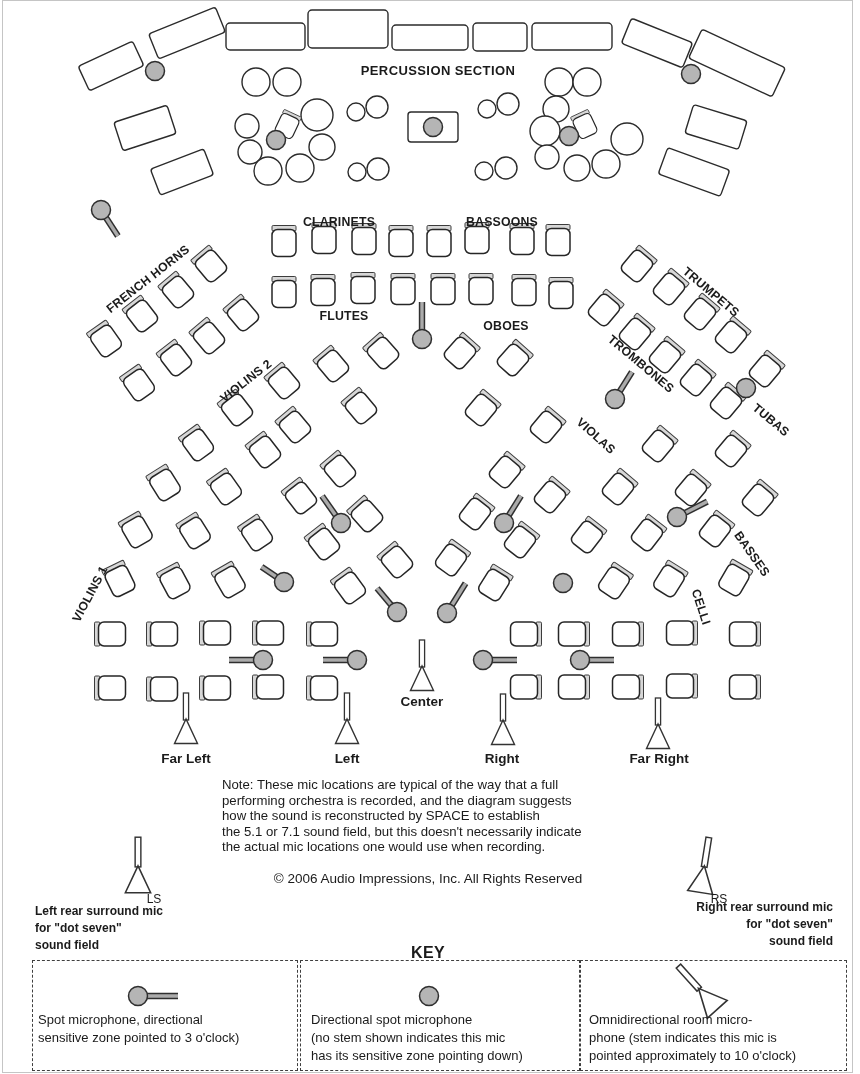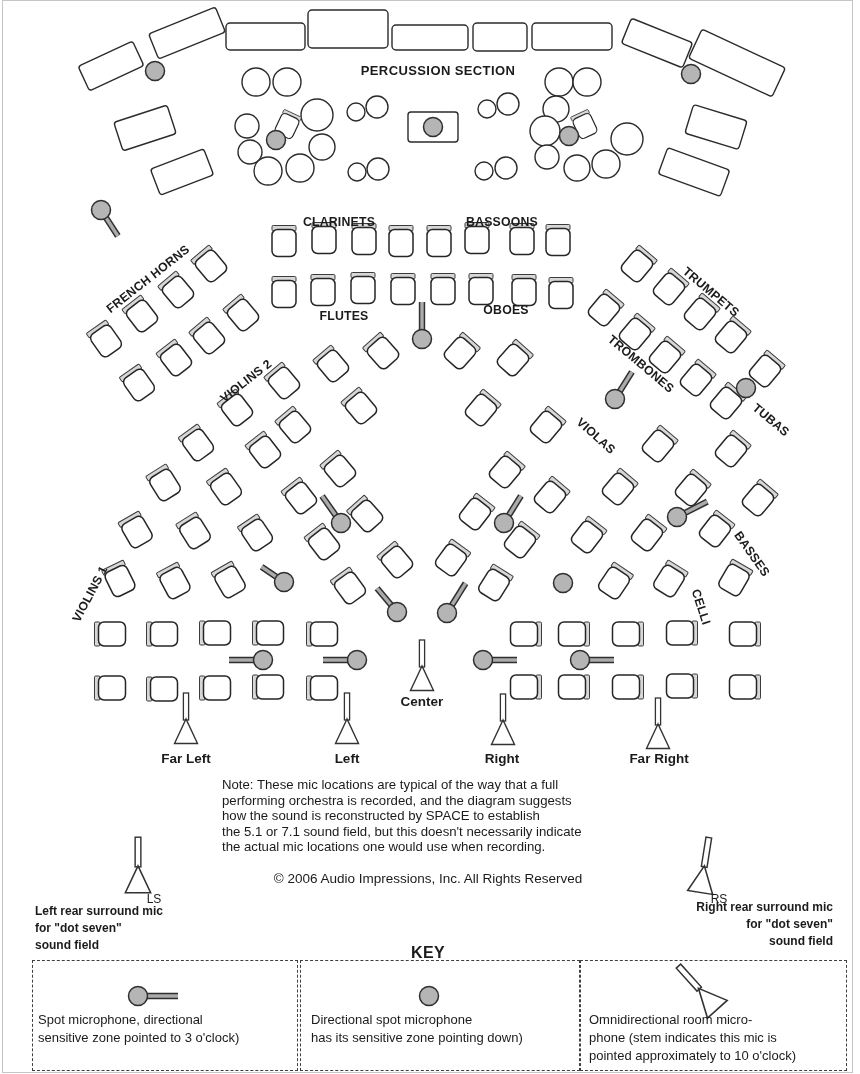--- a/index.html
+++ b/index.html
@@ -588,21 +588,21 @@
       <g transform="translate(700 990) rotate(-42) scale(1.15)">
         <rect x="-2.6" y="-28" width="5.2" height="27" fill="#ffffff" stroke="#333333" stroke-width="1.3"></rect>
         <path d="M0,-2 L-11.5,22.5 L11.5,22.5 Z" fill="#ffffff" stroke="#333333" stroke-width="1.4"></path>
       </g>
     </svg>
 
   <div id="labels">
       <div class="sec" style="left: 339px; top: 222px; transform: translate(-50%, -50%) rotate(0deg);">CLARINETS</div>
       <div class="sec" style="left: 502px; top: 222px; transform: translate(-50%, -50%) rotate(0deg);">BASSOONS</div>
       <div class="sec" style="left: 344px; top: 316px; transform: translate(-50%, -50%) rotate(0deg);">FLUTES</div>
-      <div class="sec" style="left: 506px; top: 310px; transform: translate(-50%, -50%) rotate(0deg);">OBOES</div>
+      <div class="sec" style="left: 506px; top: 326px; transform: translate(-50%, -50%) rotate(0deg);">OBOES</div>
       <div class="sec" style="left: 148px; top: 279px; transform: translate(-50%, -50%) rotate(-38deg);">FRENCH HORNS</div>
       <div class="sec" style="left: 246px; top: 381px; transform: translate(-50%, -50%) rotate(-38deg);">VIOLINS 2</div>
       <div class="sec" style="left: 90px; top: 594px; transform: translate(-50%, -50%) rotate(-62deg);">VIOLINS 1</div>
       <div class="sec" style="left: 711px; top: 292px; transform: translate(-50%, -50%) rotate(40deg);">TRUMPETS</div>
       <div class="sec" style="left: 641px; top: 364px; transform: translate(-50%, -50%) rotate(40deg);">TROMBONES</div>
       <div class="sec" style="left: 771px; top: 420px; transform: translate(-50%, -50%) rotate(40deg);">TUBAS</div>
       <div class="sec" style="left: 596px; top: 436px; transform: translate(-50%, -50%) rotate(42deg);">VIOLAS</div>
       <div class="sec" style="left: 752px; top: 554px; transform: translate(-50%, -50%) rotate(55deg);">BASSES</div>
       <div class="sec" style="left: 701px; top: 607px; transform: translate(-50%, -50%) rotate(72deg);">CELLI</div>
     </div>
@@ -643,20 +643,21 @@
 
   <div class="kbox" style="left:32px;width:266px">
     <div class="ktext" style="padding-left:5px">
       <div>Spot microphone, directional</div>
       <div>sensitive zone pointed to 3 o'clock)</div>
     </div>
   </div>
   <div class="kbox" style="left:300px;width:280px">
     <div class="ktext" style="padding-left:10px">
       <div>Directional spot microphone</div>
+      <div>(no stem shown indicates this mic</div>
       <div>has its sensitive zone pointing down)</div>
     </div>
   </div>
   <div class="kbox" style="left:580px;width:267px">
     <div class="ktext" style="padding-left:8px">
       <div>Omnidirectional room micro-</div>
       <div>phone (stem indicates this mic is</div>
       <div>pointed approximately to 10 o'clock)</div>
     </div>
   </div>

